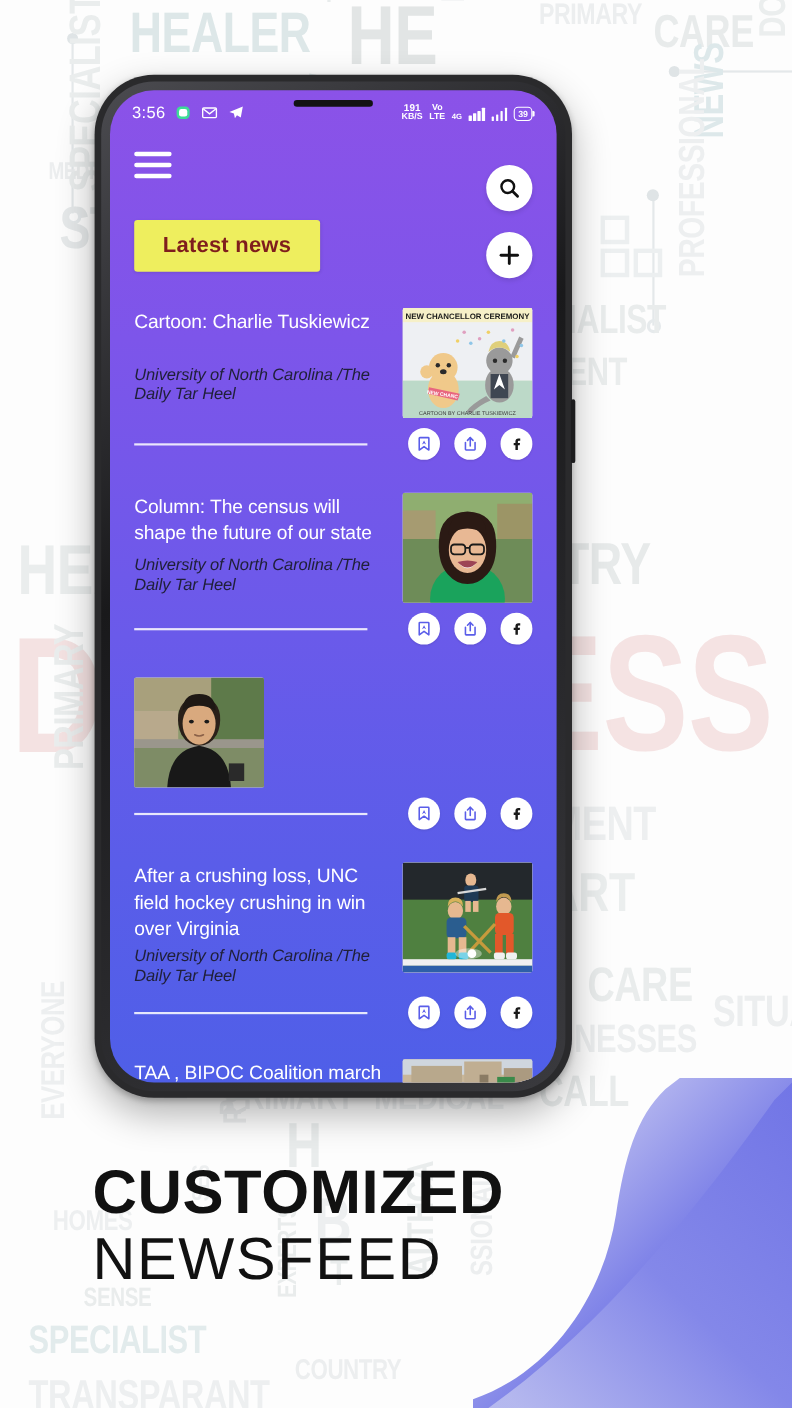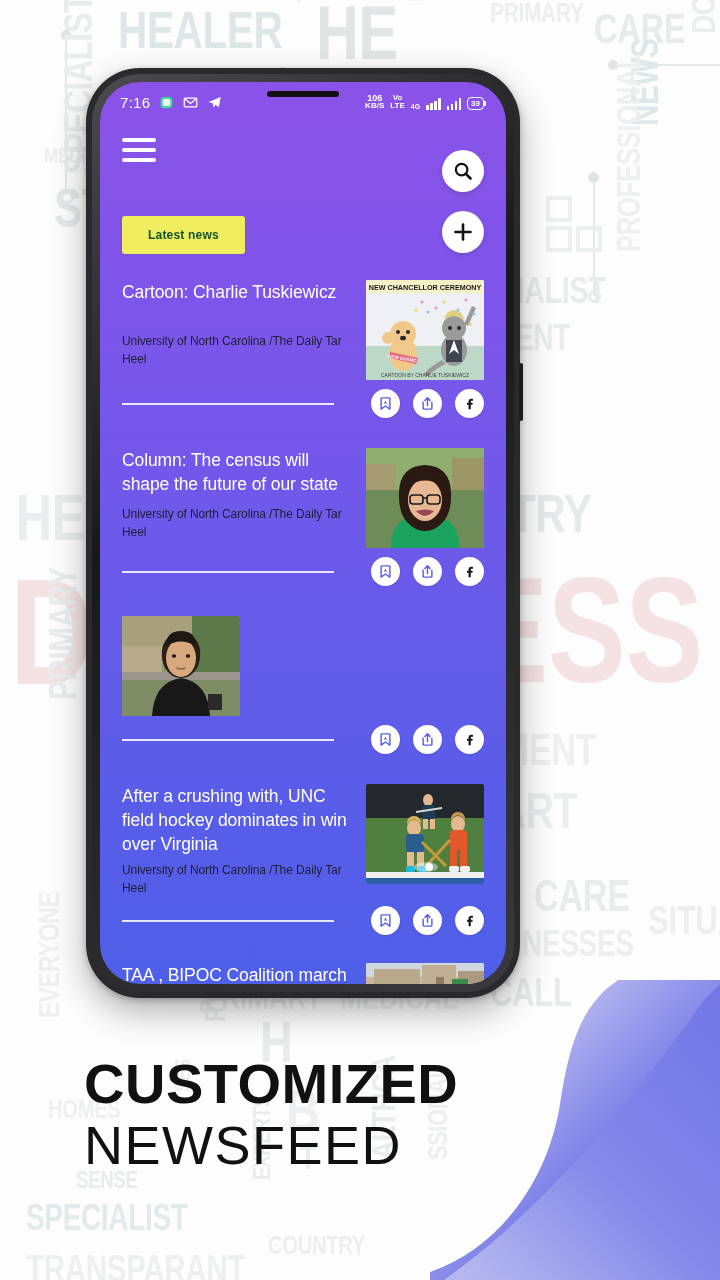--- a/index.html
+++ b/index.html
@@ -114,41 +114,41 @@
     position:absolute; right:22px;
     width:42px; height:42px; border-radius:50%;
     background:#fff; display:flex; align-items:center; justify-content:center;
     box-shadow:0 2px 5px rgba(0,0,0,0.12);
     cursor:pointer;
   }
   #search-btn { top:28px; }
   #add-btn    { top:89px; }
 
   #latest-chip {
-    position:absolute; left:22px; top:94px;
-    background:#eeee5e; color:#14532d;
-    font-size:12px; font-weight:700;
+    position:absolute; left:22px; top:78px;
+    background:#eeee5e; color:#7f1d1d;
+    font-size:20px; font-weight:700;
     padding:12px 26px; border-radius:3px;
     letter-spacing:0.2px;
     box-shadow:0 1px 3px rgba(0,0,0,0.10);
     cursor:pointer;
   }
 
   
   #feed { padding:0 22px; position:relative; }
   .news-item { position:relative; padding-top:14px; }
   .news-row { display:flex; gap:14px;margin-top:16px; }
   .news-text { flex:1; min-width:0; padding-right:2px; }
   .news-title {
     color:#ffffff; font-size:17.5px; line-height:24px;
     font-weight:400; letter-spacing:-0.1px;
   }
   .news-source {
-    color:#20203a; font-size:12px; line-height:18px;
-    font-weight:400; letter-spacing:-0.1px;
+    color:#20203a; font-size:15px; line-height:18px;
+    font-style:italic; font-weight:400; letter-spacing:-0.1px;
   }
   .news-thumb {
     width:118px; height:100px; flex:0 0 118px;
     border-radius:2px; overflow:hidden; background:#ddd;
     position:relative;
   }
   .news-thumb svg { display:block; width:100%; height:100%; }
   .news-actions {
     display:flex; justify-content:flex-end; align-items:center;
     gap:13px; margin-top:8px; height:30px; position:relative;
@@ -259,42 +259,42 @@
 <div id="phone">
   <div id="phone-body"></div>
   <div id="phone-inner-edge"></div>
   <div id="side-btn"></div>
 
   <div id="screen">
     <div id="earpiece"></div>
 
     <div id="statusbar">
       <div id="sb-left">
-        <span id="sb-time">7:16</span>
+        <span id="sb-time">3:56</span>
         <span class="sb-ic">
           <svg width="15" height="15" viewBox="0 0 24 24">
               <rect x="2.5" y="3" width="19" height="18" rx="6" fill="#3ddc97"></rect>
               <rect x="6" y="6.5" width="12" height="11" rx="3.5" fill="#ffffff"></rect>
             </svg>
         </span>
         <span class="sb-ic">
           <svg width="15" height="15" viewBox="0 0 24 24">
               <rect x="2" y="5" width="20" height="14" rx="1.5" fill="none" stroke="#fff" stroke-width="2"></rect>
               <path d="M3 6.5 L12 13.5 L21 6.5" fill="none" stroke="#fff" stroke-width="2"></path>
             </svg>
         </span>
         <span class="sb-ic">
           <svg width="15" height="15" viewBox="0 0 24 24">
               <path d="M22 3 L2.5 11 L9 13 L10.5 20 L13.5 15.5 L19 19 Z" fill="#fff"></path>
             </svg>
         </span>
       </div>
       <div id="sb-right">
         <span class="sb-stack">
-          <span class="b">106</span>
+          <span class="b">191</span>
           <span>KB/S</span>
         </span>
         <span class="sb-stack">
           <span>Vo</span>
           <span>LTE</span>
         </span>
         <span class="sb-stack" style="font-size:7px;line-height:7px;">
           <span>4G</span>
         </span>
         <span class="bars">
@@ -503,21 +503,21 @@
             <svg width="15" height="15" viewBox="0 0 24 24">
                 <path d="M15.2 7.5 h2.3 V4.2 h-2.8 c-2.6 0-4.2 1.6-4.2 4.3 v2.2 H8 v3.4 h2.5 V21 h3.6 v-6.9 h2.6 l0.5-3.4 h-3.1 V8.9 c0-1 0.4-1.4 1.1-1.4 z" fill="#1a1a1a"></path>
               </svg>
           </div>
         </div>
       </div>
 
       <div class="news-item">
         <div class="news-row">
           <div class="news-text">
-            <div class="news-title">After a crushing with, UNC field hockey dominates in win over Virginia</div>
+            <div class="news-title">After a crushing loss, UNC field hockey crushing in win over Virginia</div>
             <div class="news-source" style="margin-top:5px;">University of North Carolina /The Daily Tar Heel</div>
           </div>
           <div class="news-thumb">
             <svg viewBox="0 0 118 100" preserveAspectRatio="xMidYMid slice">
               <rect width="118" height="100" fill="#4d7a3c"></rect>
               <rect width="118" height="34" fill="#23282c"></rect>
               <rect y="34" width="118" height="54" fill="#4f8040"></rect>
               <rect y="88" width="118" height="6" fill="#f0f0f0"></rect>
               <rect y="94" width="118" height="6" fill="#2d5fa8"></rect>
               <g>

